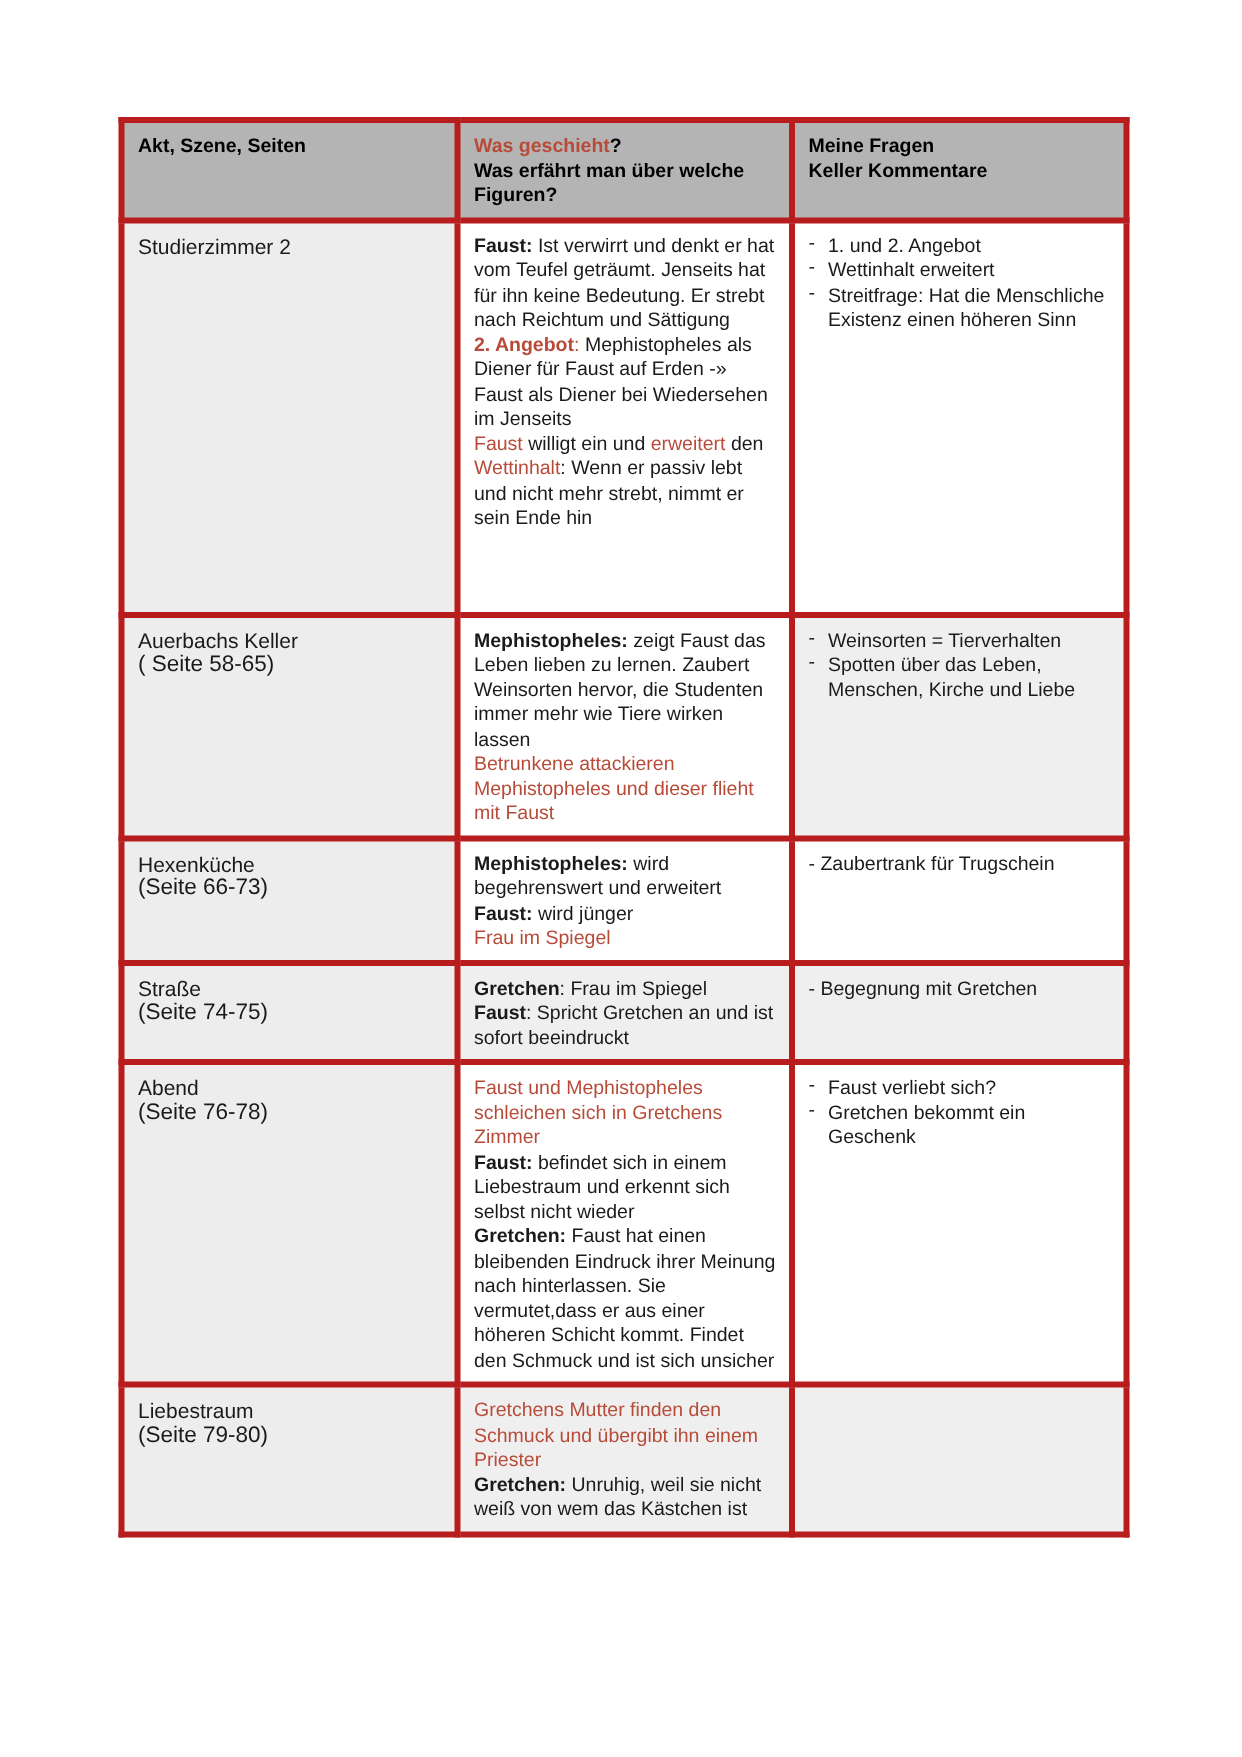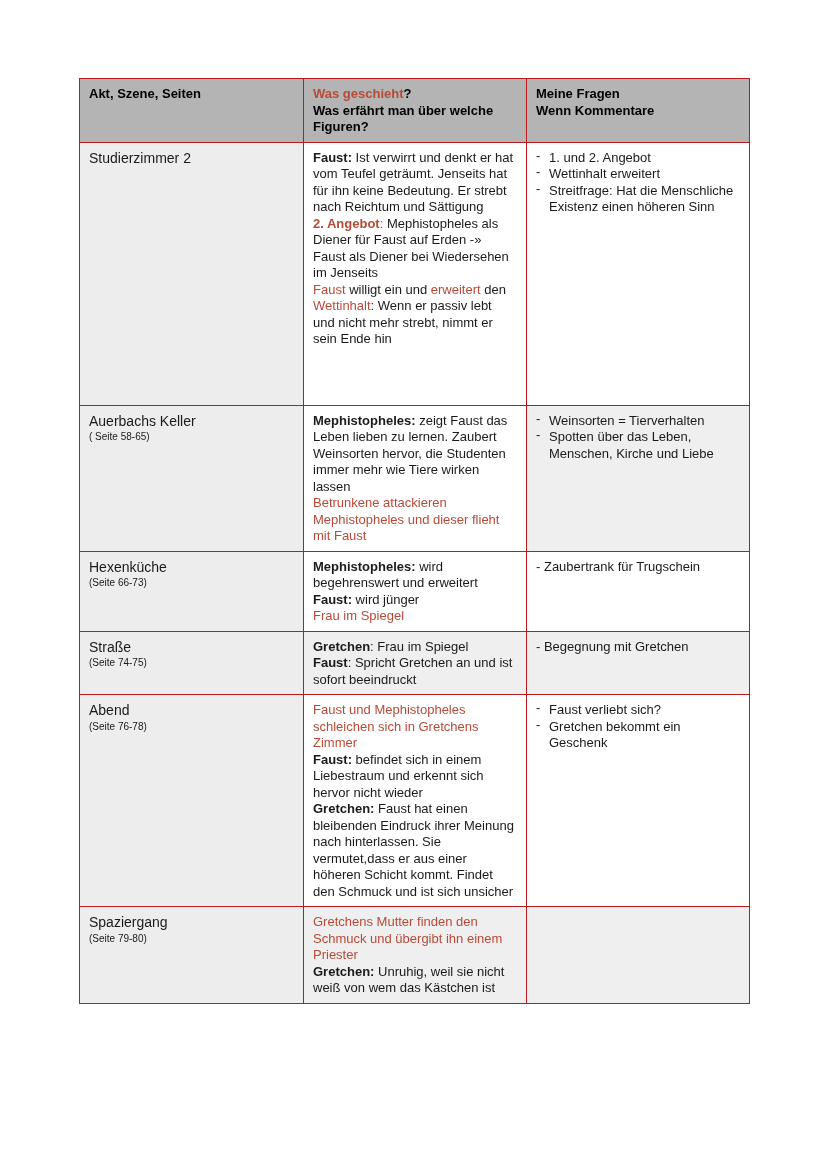--- a/index.html
+++ b/index.html
@@ -9,41 +9,41 @@
     font-family:"Liberation Sans","DejaVu Sans",sans-serif;
     color:#1a1a1a;
     -webkit-font-smoothing:antialiased;
   }
   .doc-table {
     position:absolute; left:79px; top:78px; width:670px;
     border-collapse:collapse; table-layout:fixed;
   }
   .doc-table td, .doc-table th {
     vertical-align:top; text-align:left;
-    border:1px solid #b91c1c;
+    border:4px solid #b91c1c;
     padding:7px 9px 6px 9px;
     font-size:13px; line-height:16.5px;
   }
   .doc-table th {
     background:#b4b4b4;
     font-weight:700;
     color:#000;
   }
   tr.hdr   { height:62px;  }
   tr.r1    { height:263px; }
   tr.r2    { height:143px; }
   tr.r3    { height:79px;  }
   tr.r4    { height:62px;border-radius:30px;  }
   tr.r5    { height:210px; }
   tr.r6    { height:95px;  }
   .col-a  { background:#ededed; }
   .bg-white { background:#ffffff; }
   .bg-gray  { background:#efefef; }
   .scene-title { font-size:14px; }
-  .scene-sub   { font-size:10px; line-height:14px; margin-top:1px; }
+  .scene-sub   { font-size:15px; line-height:14px; margin-top:1px; }
   .para { margin:0; }
   .b  { font-weight:700; }
   .r  { color:var(--red,#b84a38); }
   .rb { color:var(--red,#b84a38); font-weight:700; }
   .note-item { margin:0; }
   .note-item.bulleted { display:flex; }
   .note-item .dash { flex:0 0 13px; transform:translateY(-2px); }
   .hdr-line { display:block; }
 </style>
 </head>
@@ -59,21 +59,21 @@
       <tr class="hdr">
     <th>
       <span class="hdr-line">Akt, Szene, Seiten</span>
     </th>
     <th>
       <span class="hdr-line"><span class="rb">Was geschieht</span><span>?</span></span>
       <span class="hdr-line">Was erfährt man über welche Figuren?</span>
     </th>
     <th>
       <span class="hdr-line">Meine Fragen</span>
-      <span class="hdr-line">Wenn Kommentare</span>
+      <span class="hdr-line">Keller Kommentare</span>
     </th>
   </tr>
 
   <tr class="r1">
     <td class="col-a">
       <div class="scene-title">Studierzimmer 2</div>
       <div class="scene-sub"></div>
     </td>
     <td class="bg-white">
       <div>
@@ -163,41 +163,41 @@
   </tr>
 
   <tr class="r5">
     <td class="col-a">
       <div class="scene-title">Abend</div>
       <div class="scene-sub">(Seite 76-78)</div>
     </td>
     <td class="bg-white">
       <div>
             <div class="para"><span class="r"> Faust und Mephistopheles schleichen sich in Gretchens Zimmer</span></div>
-            <div class="para"><span class="b">Faust:</span><span> befindet sich in einem Liebestraum und erkennt sich hervor nicht wieder</span></div>
+            <div class="para"><span class="b">Faust:</span><span> befindet sich in einem Liebestraum und erkennt sich selbst nicht wieder</span></div>
             <div class="para"><span class="b">Gretchen:</span><span> Faust hat einen bleibenden Eindruck ihrer Meinung nach hinterlassen. Sie vermutet,dass er aus einer höheren Schicht kommt. Findet den Schmuck und ist sich unsicher</span></div>
           </div>
     </td>
     <td class="bg-white">
       <div>
             <div class="note-item bulleted">
               <span class="dash">-</span>
               <span>Faust verliebt sich?</span>
             </div>
             <div class="note-item bulleted">
               <span class="dash">-</span>
               <span>Gretchen bekommt ein Geschenk</span>
             </div>
           </div>
     </td>
   </tr>
 
   <tr class="r6">
     <td class="col-a">
-      <div class="scene-title">Spaziergang</div>
+      <div class="scene-title">Liebestraum</div>
       <div class="scene-sub">(Seite 79-80)</div>
     </td>
     <td class="bg-gray">
       <div>
             <div class="para"><span class="r">Gretchens Mutter finden den Schmuck und übergibt ihn einem Priester</span></div>
             <div class="para"><span class="b">Gretchen:</span><span> Unruhig, weil sie nicht weiß von wem das Kästchen ist</span></div>
           </div>
     </td>
     <td class="bg-gray">
       <div></div>

